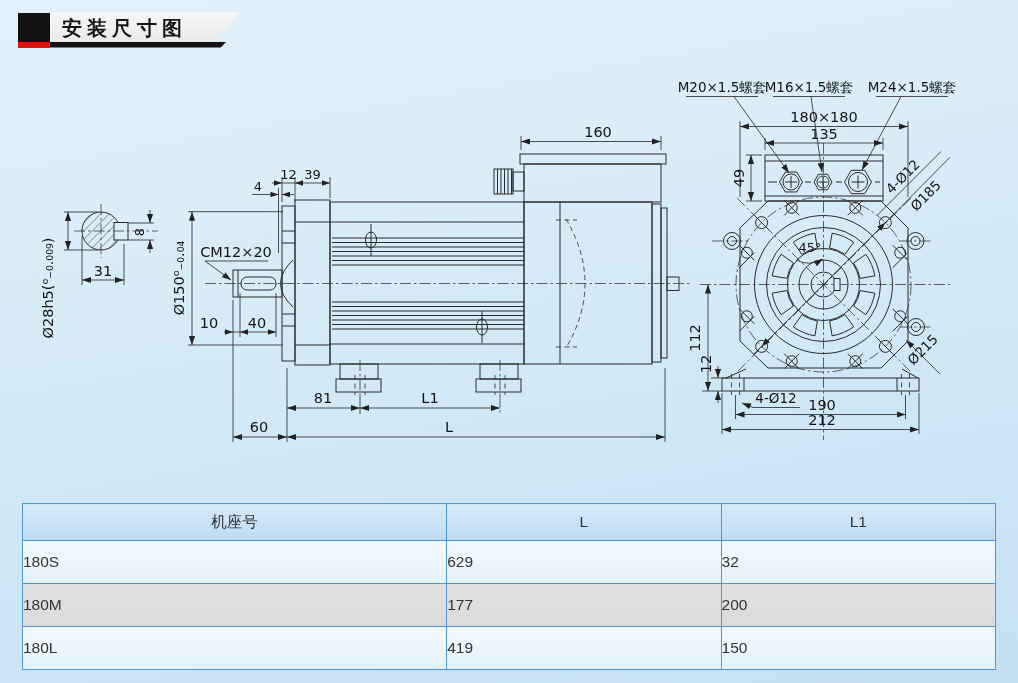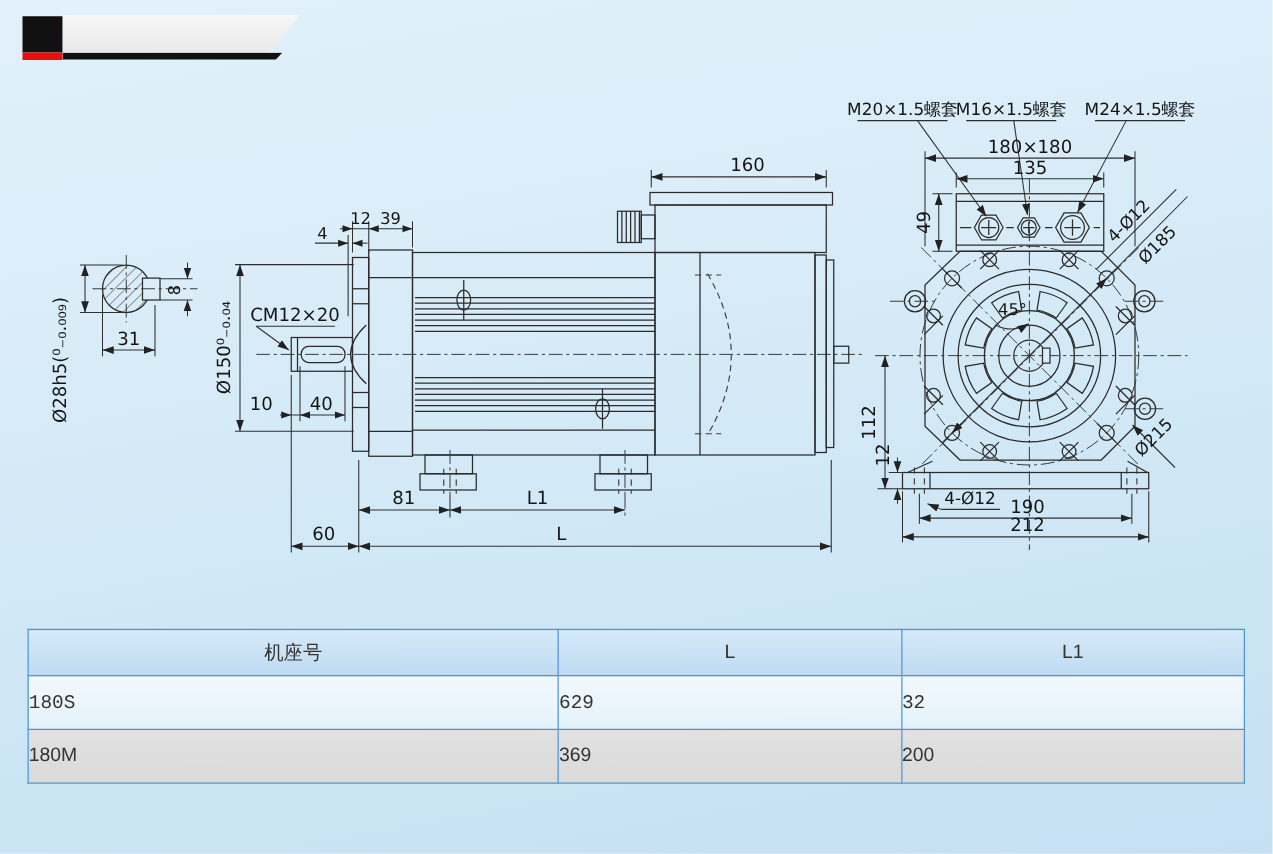--- a/index.html
+++ b/index.html
@@ -31,32 +31,33 @@
   .dt{font-size:14.5px;}
   .dts{font-size:13px;}
   .dtd{font-size:13.5px;}
   
   .spec-table{position:absolute;left:22px;top:503px;width:974px;border-collapse:collapse;
     table-layout:fixed;}
   .spec-table td,.spec-table th{border:1.6px solid #4f96d6;vertical-align:middle;
     font-size:15.5px;color:#333;font-weight:normal;padding:0;}
   .spec-table th{height:36px;background:linear-gradient(180deg,#d6eaf9,#bedbf2);}
   .spec-table td{height:42px;}
-  .row-a td{background:linear-gradient(180deg,#f2f9fd,#e4f1fa);font-family:Liberation Mono, monospace;}
+  .row-a td{background:linear-gradient(180deg,#f2f9fd,#e4f1fa);}
   .row-b td{background:linear-gradient(180deg,#e1e1e1,#dadada);margin-left:40px;}
   .c1{width:43.6%;} .c2{width:28.2%;} .c3{width:28.2%;}
 </style>
 </head>
 <body>
 
 <div class="title-wrap">
   <div class="title-sq"></div>
   <div class="title-red"></div>
   <div class="title-banner"></div>
   <div class="title-bar"></div>
+  <div class="title-text">安装尺寸图</div>
 </div>
 
 <svg class="dwg" width="1018" height="500" viewBox="0 0 1018 500">
   <defs>
     <marker id="ar" orient="auto-start-reverse" markerWidth="10" markerHeight="8" refX="9" refY="4" markerUnits="userSpaceOnUse">
       <path d="M0,0.9 L9,4 L0,7.1 Z" fill="#222"></path>
     </marker>
     <pattern id="hatch" patternUnits="userSpaceOnUse" width="6" height="6" patternTransform="rotate(45)">
       <line x1="0" y1="0" x2="0" y2="6" stroke="#555" stroke-width="1"></line>
     </pattern>
@@ -409,17 +410,22 @@
     </tr>
   </thead>
   <tbody>
     <tr class="row-a">
       <td>180S</td>
       <td>629</td>
       <td>32</td>
     </tr>
     <tr class="row-b">
       <td>180M</td>
-      <td>369</td>
+      <td>177</td>
       <td>200</td>
+    </tr>
+    <tr class="row-a">
+      <td>180L</td>
+      <td>419</td>
+      <td>150</td>
     </tr>
   </tbody>
 </table>
 
 </body></html>

